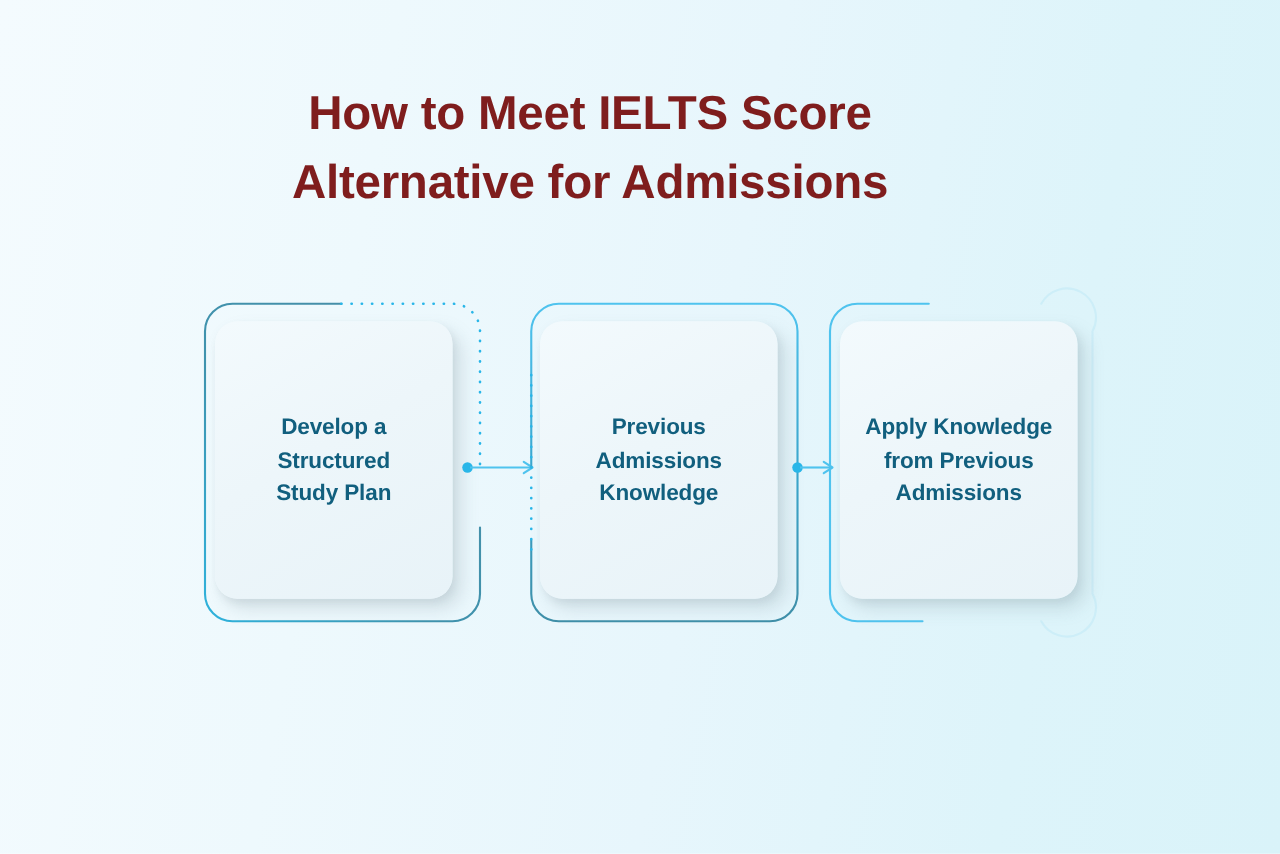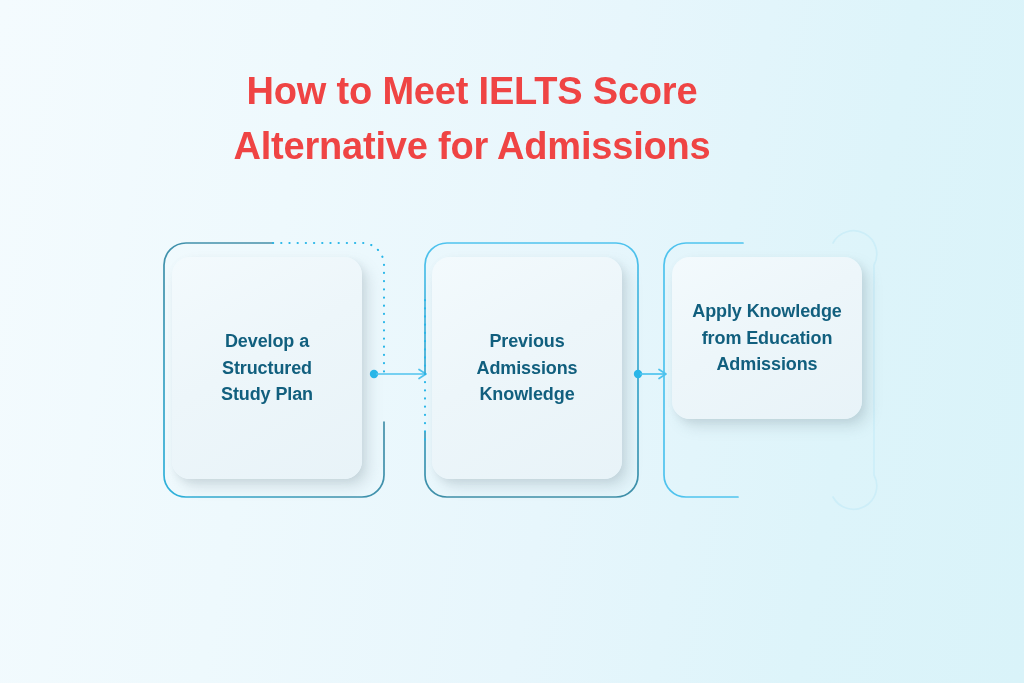--- a/index.html
+++ b/index.html
@@ -24,21 +24,21 @@
   
   .title {
     position: absolute;
     left: 0;
     top: 64px;
     width: 944px;
     text-align: center;
     font-size: 38px;
     line-height: 55px;
     font-weight: bold;
-    color: #ef4444;
+    color: #7f1d1d;
     letter-spacing: -0.2px;
   }
   .title .line {
     display: block;
   }
 
   
   .flow {
     position: absolute;
     left: 0;
@@ -184,22 +184,22 @@
         <path d="M 80 1 L 23 1 A 22 22 0 0 0 1 23 L 1 233 A 22 22 0 0 0 23 255 L 75 255" fill="none" stroke="#4fc3ee" stroke-width="1.7" stroke-linecap="round"></path>
 
         <path d="M 170 1 A 22 22 0 0 1 211 23 L 211 233 A 22 22 0 0 1 170 255" fill="none" stroke="#cdeef8" stroke-width="1.7" stroke-linecap="round"></path>
 
         <path d="M 82 1 L 186 1" fill="none" stroke="url(#g3fade)" stroke-width="2.1" stroke-linecap="round" stroke-dasharray="0.2 8"></path>
 
         <path d="M 77 255 L 186 255" fill="none" stroke="url(#g3fadeb)" stroke-width="2.1" stroke-linecap="round" stroke-dasharray="0.2 8"></path>
       </svg>
     </div>
 
-    <div class="card" style="left:672px; top:257px; width:190px; height:162px;">
+    <div class="card" style="left:672px; top:257px; width:190px; height:222px;">
       <div class="card-label">
         <span>Apply Knowledge</span><br>
-        <span>from Education</span><br>
+        <span>from Previous</span><br>
         <span>Admissions</span>
       </div>
     </div>
 
   </div>
 </div>
 
 </body></html>

